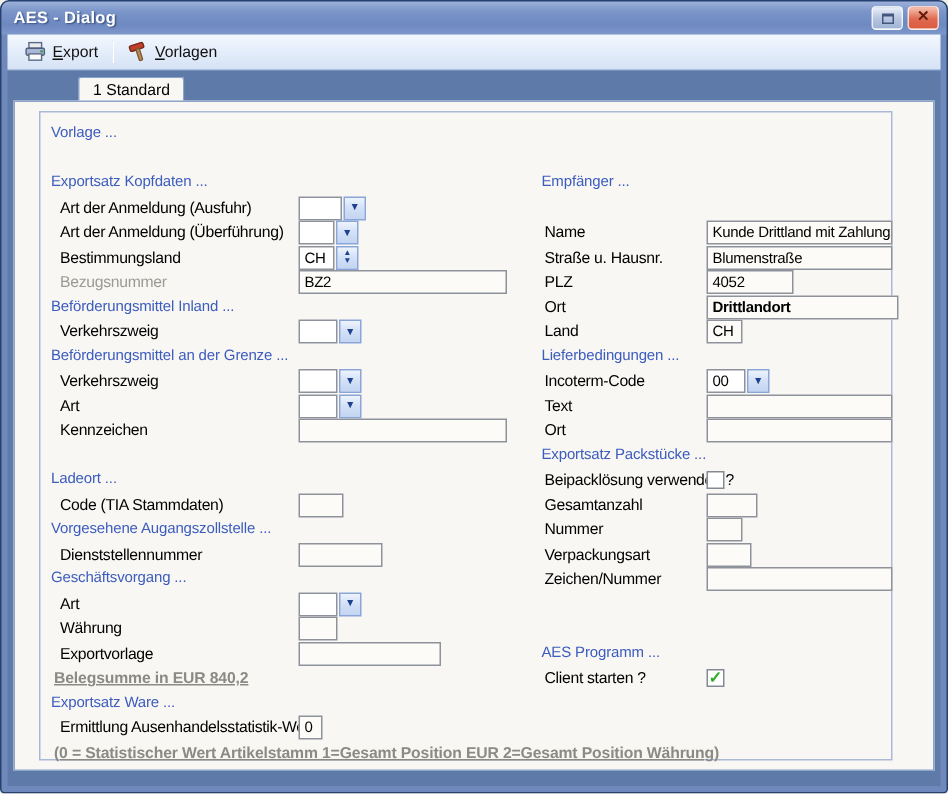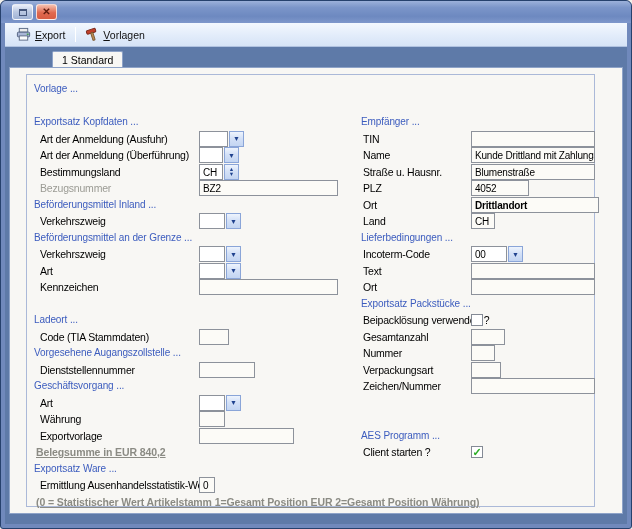--- a/index.html
+++ b/index.html
@@ -75,20 +75,21 @@
     display:flex;align-items:center;justify-content:center;
     color:var(--check-green,#2eae27);font-size:11px;font-weight:bold;line-height:10px;cursor:default;
   }
   .icon-svg{display:block;}
 </style>
 </head>
 <body>
 
 <div class="window">
   <div class="titlebar">
+    <div class="title">AES - Dialog</div>
     <div class="tb-btn btn-max">
       <div class="max-glyph"></div>
     </div>
     <div class="tb-btn btn-close">
       <span class="close-glyph">✕</span>
     </div>
   </div>
 
   <div class="frame-body">
     <div class="toolbar">
@@ -138,26 +139,20 @@
                 </div>
               </div>
               <div class="form-row" style="top: 55.5px;">
                 <div class="cell l">
                   <div class="lbl">Art der Anmeldung (Ausfuhr)</div>
                   <div class="ctrl">
                     <div class="txt cbox" style="width: 29px;"></div>
                     <div class="dbtn">▼</div>
                   </div>
                 </div>
-                <div class="cell r">
-                  <div class="lbl">TIN</div>
-                  <div class="ctrl">
-                    <div class="txt" style="width: 124px;"></div>
-                  </div>
-                </div>
               </div>
               <div class="form-row" style="top: 72px;">
                 <div class="cell l">
                   <div class="lbl">Art der Anmeldung (Überführung)</div>
                   <div class="ctrl">
                     <div class="txt cbox" style="width: 24px;"></div>
                     <div class="dbtn">▼</div>
                   </div>
                 </div>
                 <div class="cell r">
@@ -237,21 +232,21 @@
                 <div class="cell l">
                   <div class="lbl">Verkehrszweig</div>
                   <div class="ctrl">
                     <div class="txt cbox" style="width: 26px;"></div>
                     <div class="dbtn">▼</div>
                   </div>
                 </div>
                 <div class="cell r">
                   <div class="lbl">Incoterm-Code</div>
                   <div class="ctrl">
-                    <div class="txt cbox" style="width: 36px;">00</div>
+                    <div class="txt cbox" style="width: 26px;">00</div>
                     <div class="dbtn">▼</div>
                   </div>
                 </div>
               </div>
               <div class="form-row" style="top: 187.5px;">
                 <div class="cell l">
                   <div class="lbl">Art</div>
                   <div class="ctrl">
                     <div class="txt cbox" style="width: 26px;"></div>
                     <div class="dbtn">▼</div>

